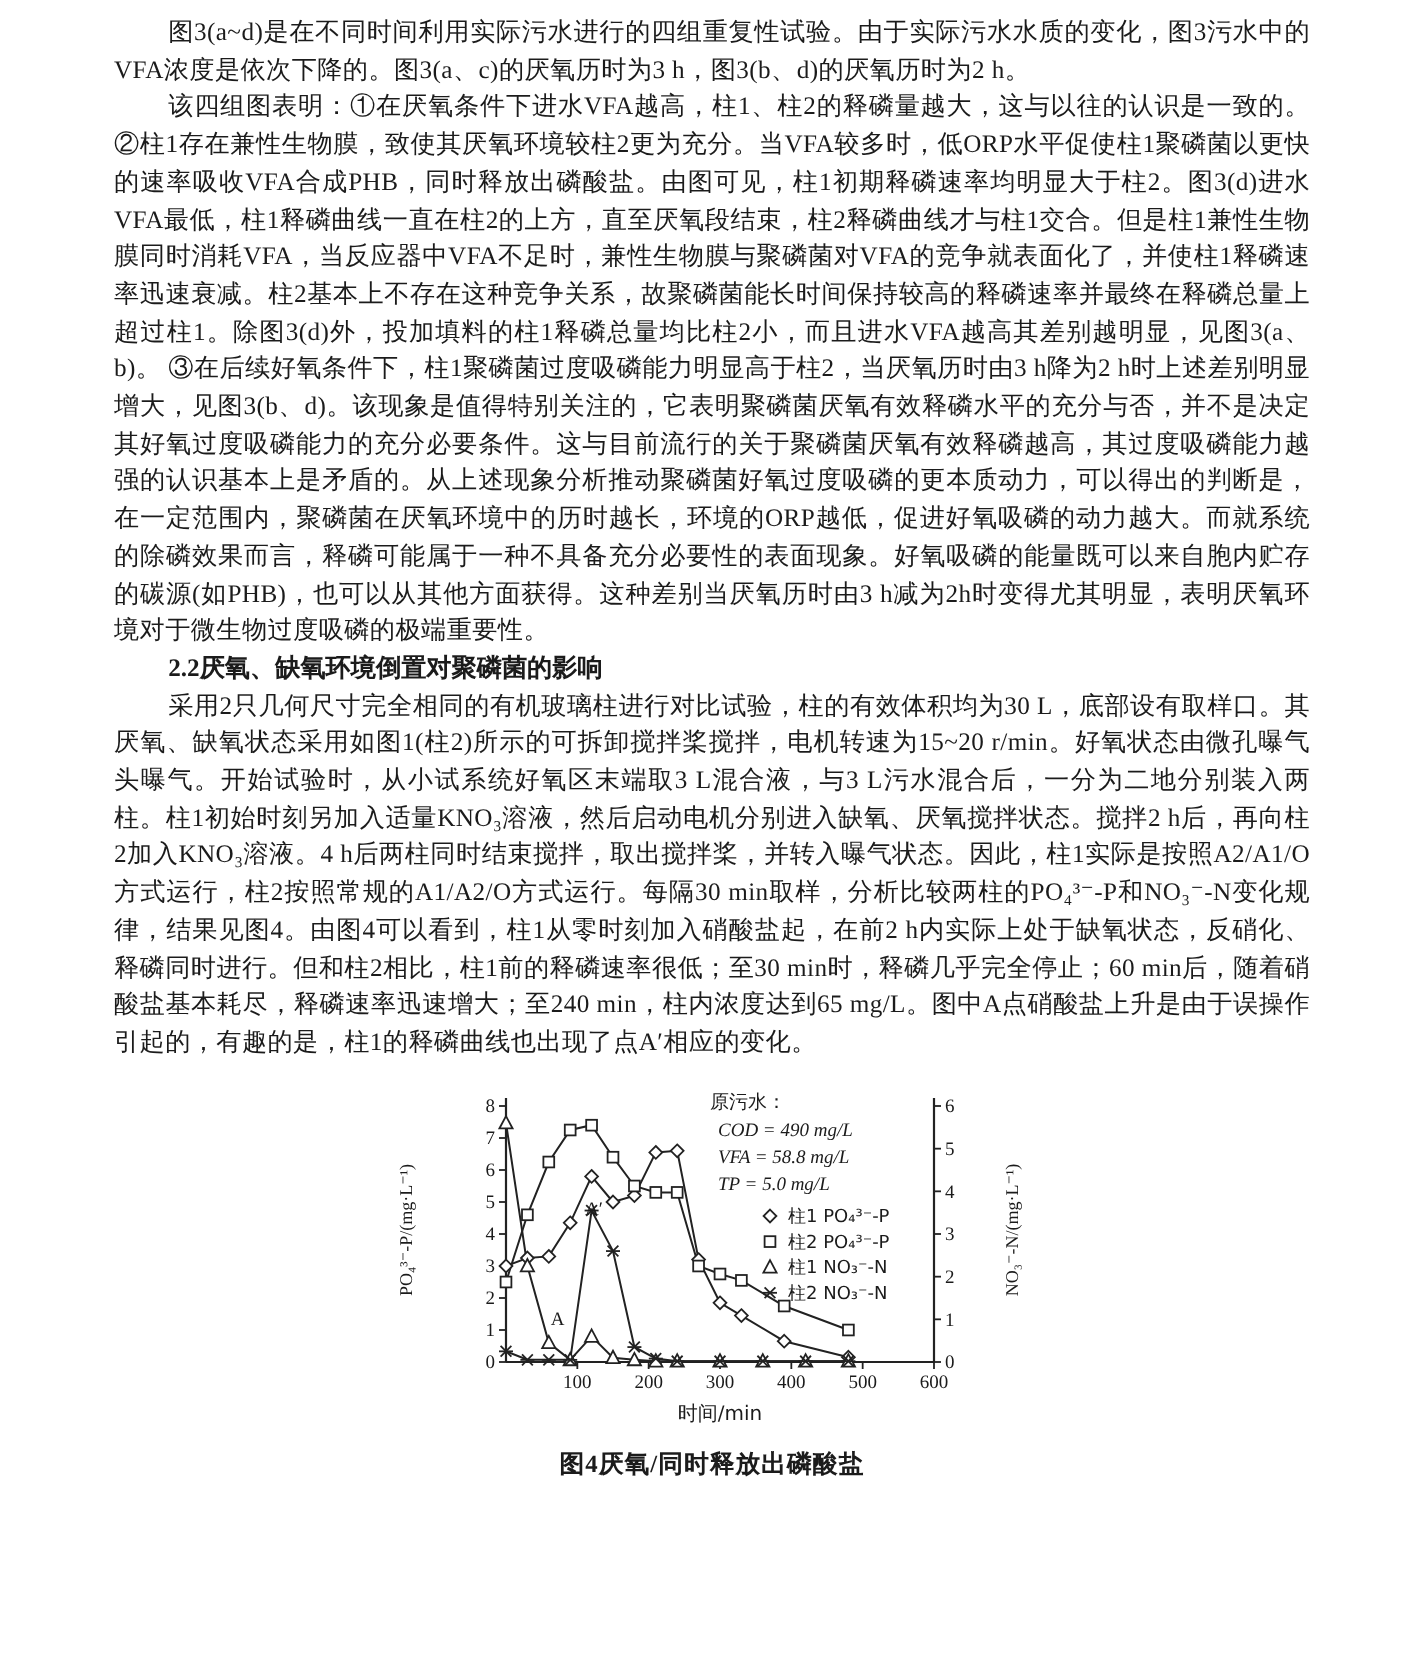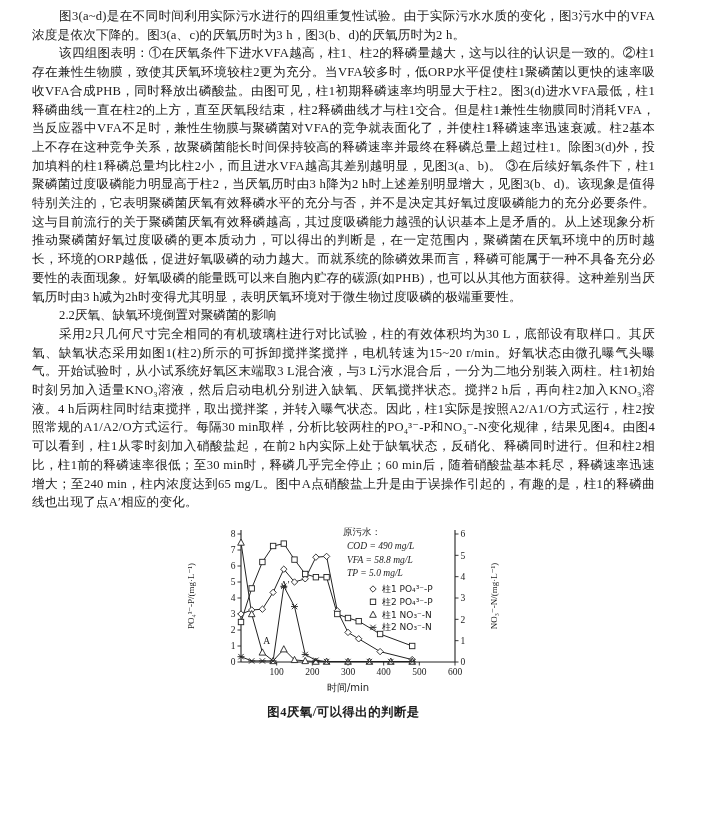--- a/index.html
+++ b/index.html
@@ -1,30 +1,30 @@
 <!DOCTYPE html>
 <html><head>
 <meta charset="utf-8">
 <style>
   html,body{margin:0;padding:0;background:#fff;}
   body{
     width:711px;height:836px;overflow:hidden;
     font-family:"Liberation Serif","DejaVu Serif",serif;
     color:#1b1b1b;
   }
-  .page{padding:7px 56px 0 32px;}
+  .page{padding:7px 56px 0 57px;}
   .para{
     margin:0;
     font-size:12.6px;line-height:18.7px;
     text-align:justify;text-indent:2.15em;
     letter-spacing:0.2px;
   }
   .heading{
     margin:0;font-size:12.6px;line-height:18.7px;
-    font-weight:normal;text-indent:2.15em;
+    font-weight:bold;text-indent:2.15em;
   }
   figure{margin:6px 0 2px 0;text-align:center;}
   #chart{display:inline-block;line-height:0;}
   figcaption{
     font-weight:bold;font-size:12.4px;line-height:16px;
     margin-top:4px;letter-spacing:0.5px;
   }
   figcaption .cap-label{}
   svg text{fill:#1b1b1b;}
 </style>
@@ -218,17 +218,17 @@
           <g stroke="#222222" stroke-width="0.9">
             <line x1="187.3" y1="106.7" x2="192.7" y2="112.10000000000001"></line>
             <line x1="187.3" y1="112.10000000000001" x2="192.7" y2="106.7"></line>
             <line x1="186.5" y1="109.4" x2="193.5" y2="109.4"></line>
           </g>
           <text x="199" y="112.4" font-size="9" font-family="DejaVu Sans,sans-serif">柱2 NO₃⁻-N</text>
           <text x="87.24666666666667" y="125.6" text-anchor="end" font-size="9.5" font-family="Liberation Serif,DejaVu Serif,serif">A</text>
           <text x="106.50666666666666" y="70.4" text-anchor="end" font-size="9.5" font-family="Liberation Serif,DejaVu Serif,serif">A′</text>
         </svg></div>
     <figcaption>
-      <span class="cap-label">图4</span><span>厌氧/可以得出的判断是</span>
+      <span class="cap-label">图4</span><span>厌氧/同时释放出磷酸盐</span>
     </figcaption>
   </figure>
 
 </div>
 
 </body></html>

